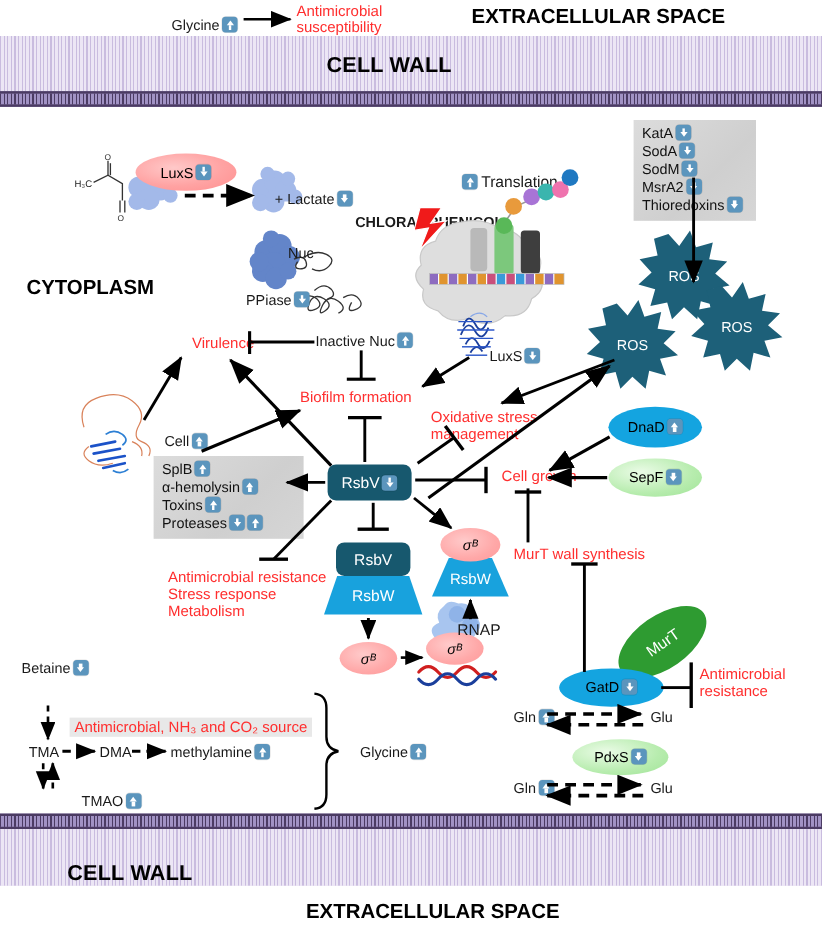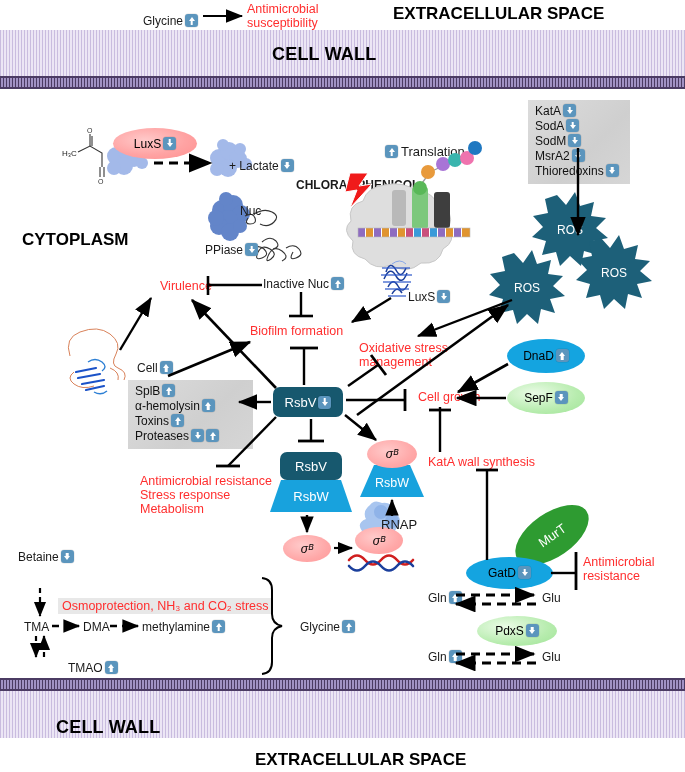--- a/index.html
+++ b/index.html
@@ -309,21 +309,21 @@
     <div><span>α-hemolysin</span><span class="badge up"></span></div>
     <div><span>Toxins</span><span class="badge up"></span></div>
     <div><span>Proteases</span><span class="badge down"></span><span class="badge up"></span></div>
   </div>
 
   <div class="lbl red" style="left:160px; top:279px;">Virulence</div>
   <div class="lbl red" style="left:250px; top:324px;">Biofilm formation</div>
   <div class="lbl red" style="left:359px; top:341px;">Oxidative stress</div>
   <div class="lbl red" style="left:359px; top:355px;">management</div>
   <div class="lbl red" style="left:418px; top:390px;">Cell growth</div>
-  <div class="lbl red" style="left:428px; top:455px;">KatA wall synthesis</div>
+  <div class="lbl red" style="left:428px; top:455px;">MurT wall synthesis</div>
   <div class="lbl red" style="left:140px; top:474px;">Antimicrobial resistance</div>
   <div class="lbl red" style="left:140px; top:488px;">Stress response</div>
   <div class="lbl red" style="left:140px; top:502px;">Metabolism</div>
   <div class="lbl red" style="left:583px; top:555px;">Antimicrobial</div>
   <div class="lbl red" style="left:583px; top:569px;">resistance</div>
 
   <div class="rsbvbox" style="left:273px; top:387px; width:70px; height:30px;">
     <span><span>RsbV</span><span class="badge down"></span></span>
   </div>
 
@@ -399,21 +399,21 @@
   </div>
   <div class="lbl blk" style="left:24px; top:620px;">TMA</div>
   <div class="lbl blk" style="left:83px; top:620px;">DMA</div>
   <div class="lbl blk" style="left:142px; top:620px;">
     <span>methylamine</span><span class="badge up"></span>
   </div>
   <div class="lbl blk" style="left:20px; top:661px;margin-left:48px;">
     <span>TMAO</span><span class="badge up"></span>
   </div>
   <div class="lbl red" style="left:58px; top:598px; background:#e8e8e8; padding:1px 4px;">
-    <span>Osmoprotection, NH₃ and CO₂ stress</span>
+    <span>Antimicrobial, NH₃ and CO₂ source</span>
   </div>
   <div class="lbl blk" style="left:300px; top:620px;">
     <span>Glycine</span><span class="badge up"></span>
   </div>
 
   <div class="bilayer" style="top:678px;"></div>
   <div class="wall" style="top:691px; height:47px;"></div>
   <div class="wall-label" style="left:56px; top:717px;">CELL WALL</div>
   <div class="space-label" style="left:255px; top:750px;">EXTRACELLULAR SPACE</div>
 

